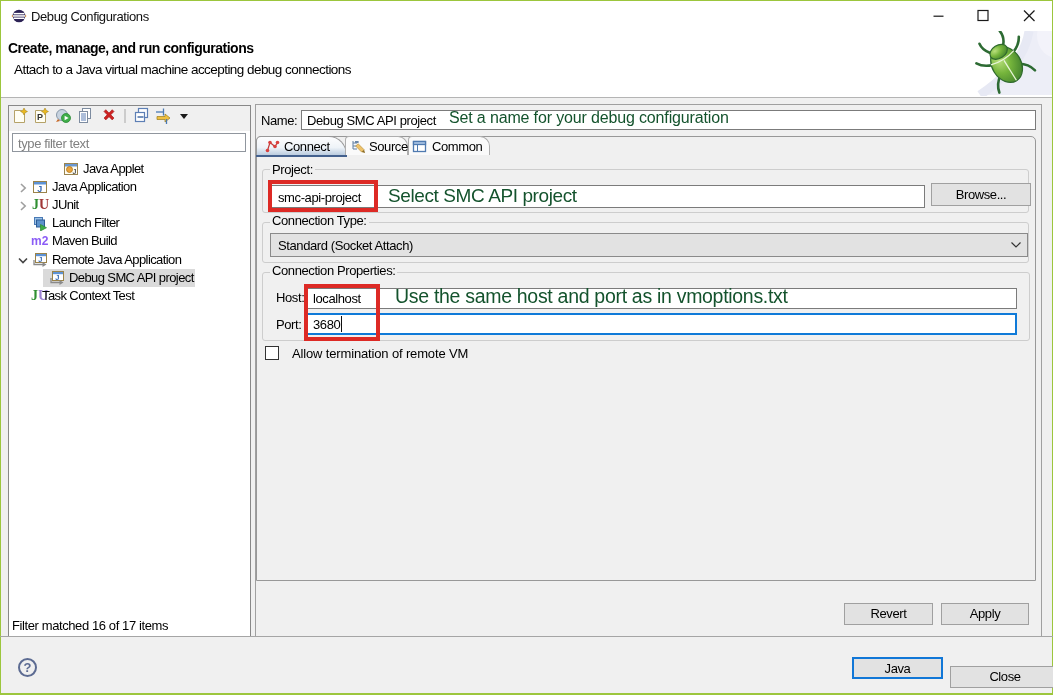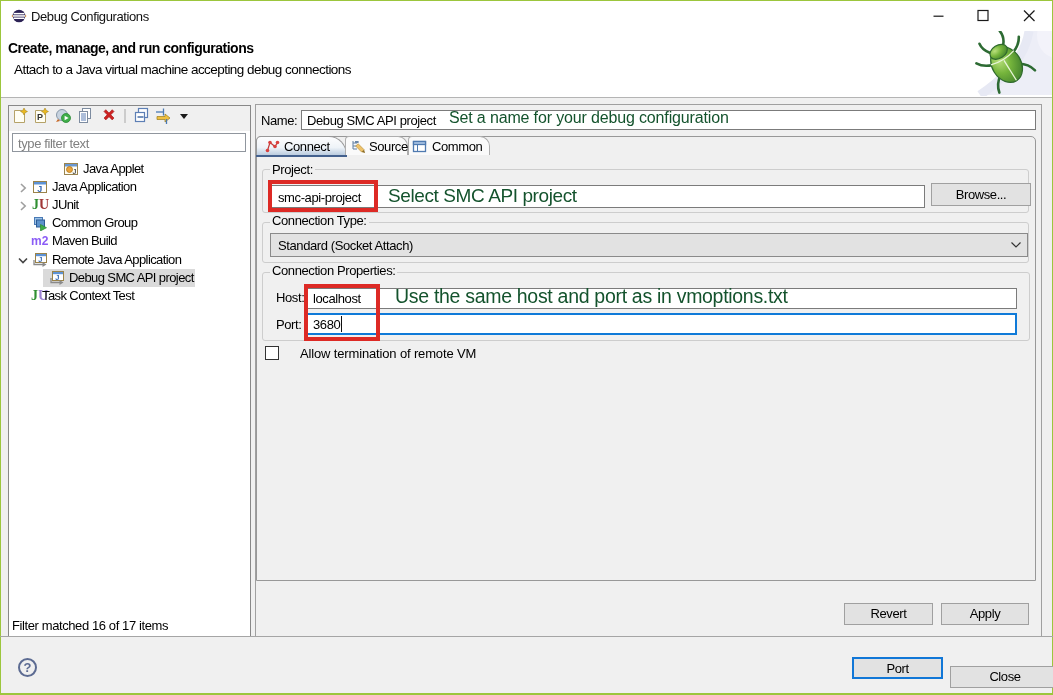--- a/index.html
+++ b/index.html
@@ -150,21 +150,21 @@
       </svg>
   <div class="tico" style="left:23px;width:17px;font-family:'Liberation Serif',serif;font-weight:bold;font-size:14px;line-height:16px;"><span style="color:#2f8f32;">J</span><span style="color:#a03535;">U</span></div>
   <div class="ttxt" style="left:43px;">JUnit</div>
  </div>
  <div class="trow" style="top:59.1px;">
   <svg class="tico" style="left:22.5px;" width="16" height="16" viewBox="0 0 16 16">
         <rect x="2.5" y="2.5" width="8" height="7" fill="#9cc3e8" stroke="#4a7ab5" stroke-width="1"></rect>
         <rect x="4.5" y="5" width="8" height="7" fill="#5d93cc" stroke="#2d5a95" stroke-width="1"></rect>
         <path d="M8.5 9.5 l6 3.2 -6 3.2 z" fill="#3fae49" stroke="#2c8a36" stroke-width="0.7"></path>
       </svg>
-  <div class="ttxt" style="left:43px;">Common Group</div>
+  <div class="ttxt" style="left:43px;">Launch Filter</div>
  </div>
  <div class="trow" style="top:77.3px;">
   <div class="tico" style="left:22px;width:18px;font-weight:bold;font-size:12px;line-height:16px;color:#8b5cf6;">m2</div>
   <div class="ttxt" style="left:43px;">Maven Build</div>
  </div>
  <div class="trow" style="top:95.5px;">
   <svg class="tico" style="left:8px;top:5px;" width="12" height="10" viewBox="0 0 12 10">
         <path d="M2 2.5 L6 6.5 L10 2.5" fill="none" stroke="#454545" stroke-width="1.6"></path>
       </svg>
   <svg class="tico" style="left:22.5px;" width="17" height="17" viewBox="0 0 17 17">
@@ -265,22 +265,22 @@
  <div class="in" style="left:305px;top:288px;width:712px;height:21px;"></div>
  <div class="a txt" style="left:313px;top:291px;">localhost</div>
  <div class="a red txt" style="left:395px;top:285px;font-size:19.5px;letter-spacing:-0.3px;">Use the same host and port as in vmoptions.txt</div>
  <div class="a txt" style="left:276px;top:317px;">Port:</div>
  <div class="a" style="left:305px;top:313px;width:712px;height:22px;background:#fff;border:2px solid #0f7ad8;box-sizing:border-box;"></div>
  <div class="a txt" style="left:313px;top:317px;">3680</div>
  <div class="a" style="left:341px;top:316px;width:1px;height:16px;background:#111;"></div>
  <div class="redbox" style="left:304px;top:284px;width:76px;height:57px;"></div>
 
  <div class="a" style="left:265px;top:346px;width:14px;height:14px;background:#fff;border:1px solid #333;box-sizing:border-box;"></div>
- <div class="a" style="left:300px;top:346px;white-space:nowrap;letter-spacing:-0.15px;">Allow termination of remote VM</div>
+ <div class="a" style="left:292px;top:346px;white-space:nowrap;letter-spacing:-0.15px;">Allow termination of remote VM</div>
 </div>
 
 <div class="btn" style="left:844px;top:603px;width:89px;height:22px;line-height:20px;">Revert</div>
 <div class="btn" style="left:941px;top:603px;width:88px;height:22px;line-height:20px;">Apply</div>
 
 <div class="a" style="left:0px;top:636px;width:1053px;height:1px;background:#a5a5a5;"></div>
 <div class="a" style="left:18px;top:658px;width:19px;height:19px;border:2px solid #5c6b92;border-radius:50%;box-sizing:border-box;color:#5c6b92;font-size:13px;font-weight:bold;text-align:center;line-height:15px;">?</div>
-<div class="btn" style="left:852px;top:657px;width:91px;height:22px;line-height:19px;border:2px solid #1177d7;">Port</div>
+<div class="btn" style="left:852px;top:657px;width:91px;height:22px;line-height:19px;border:2px solid #1177d7;">Java</div>
 <div class="btn" style="left:950px;top:657px;width:110px;height:22px;line-height:20px;margin-top:9px;">Close</div>
 
 </body></html>

